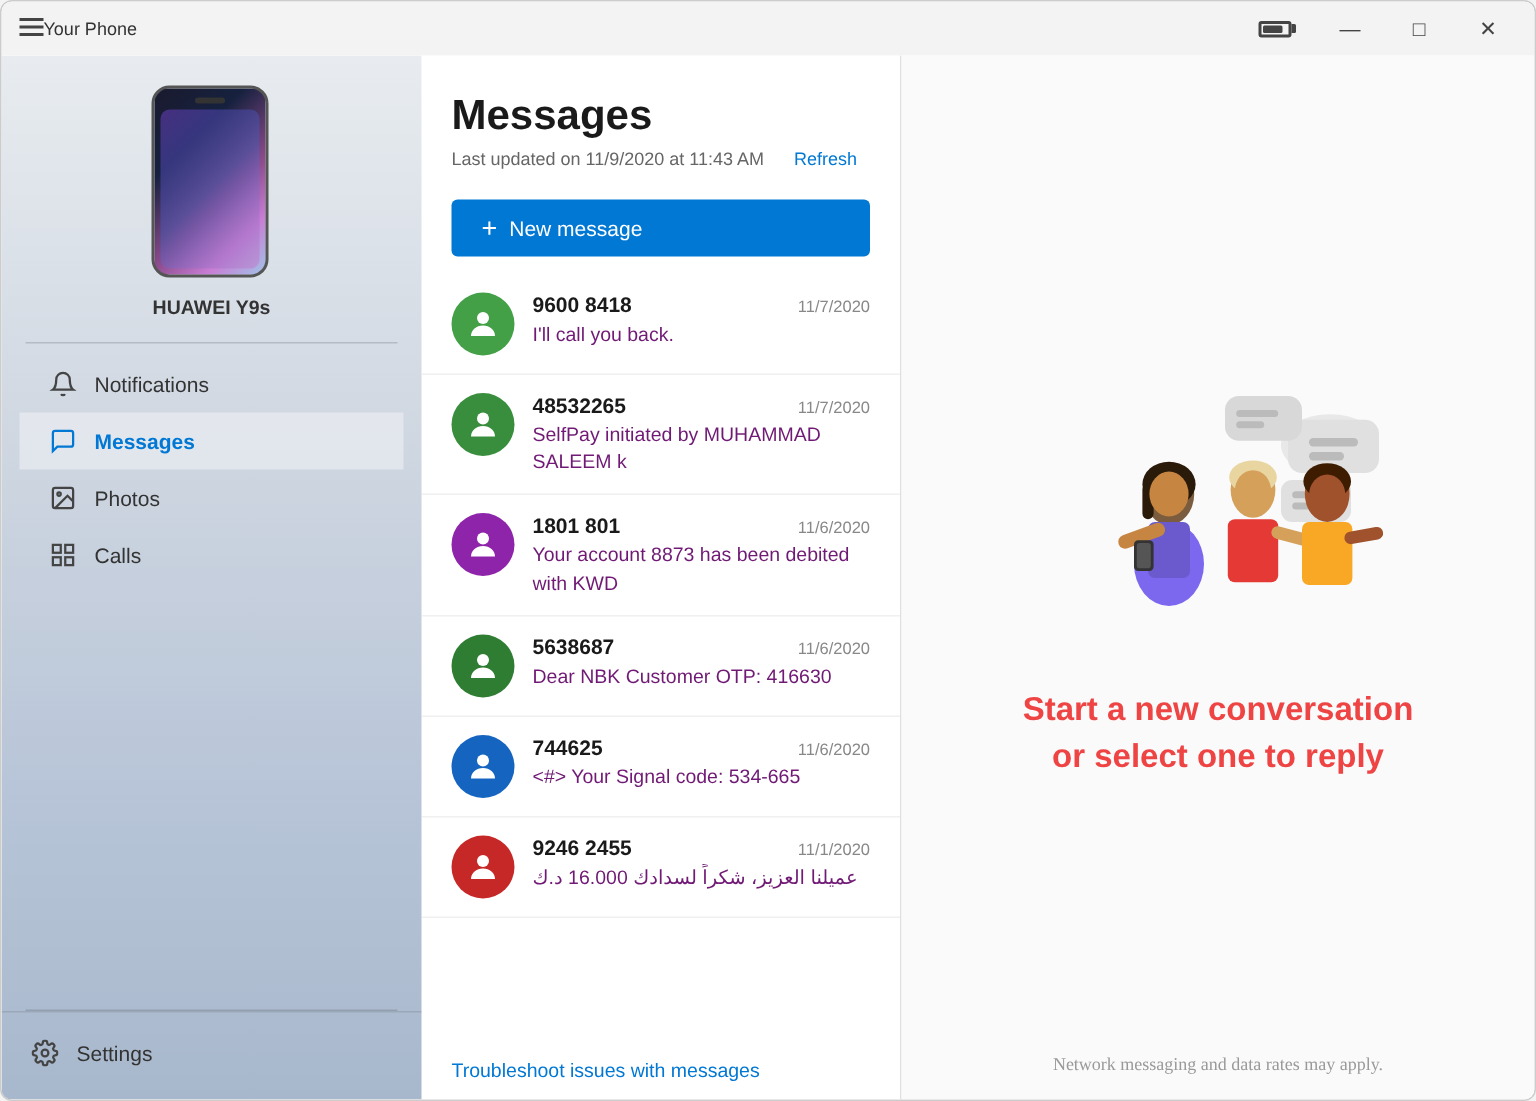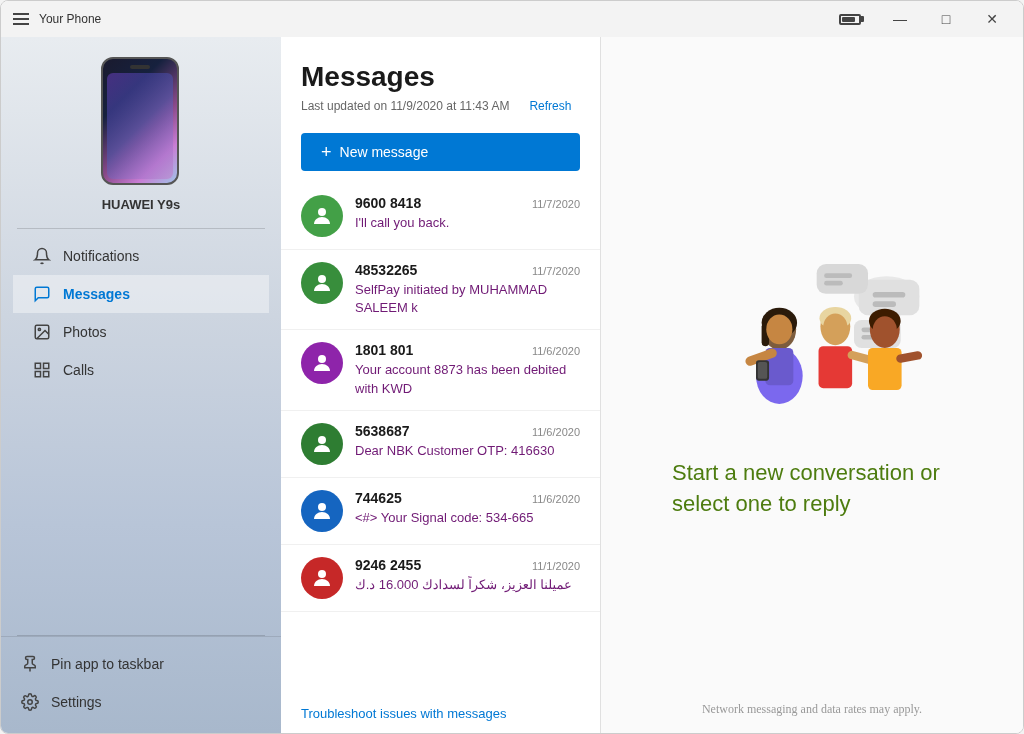--- a/index.html
+++ b/index.html
@@ -21,22 +21,21 @@
       display: flex;
       align-items: center;
       justify-content: space-between;
       height: 36px;
       background: #f3f3f3;
       padding: 0 8px 0 12px;
       flex-shrink: 0;
     }
     .title-bar-left {
       display: flex;
-      align-items: center;
-      gap: 10px;
+      align-items: flex-start;
     }
     .hamburger-icon {
       display: flex;
       flex-direction: column;
       gap: 3px;
       cursor: pointer;
     }
     .hamburger-icon span {
       display: block;
       width: 16px;
@@ -348,23 +347,23 @@
     }
 
     .illustration {
       width: 280px;
       height: 200px;
       margin-bottom: 24px;
     }
 
     .right-panel-text {
       font-size: 22px;
-      font-weight: 400;
-      color: #4d7c0f;
-      text-align: left;
+      font-weight: 700;
+      color: #ef4444;
+      text-align: center;
       max-width: 280px;
       line-height: 1.4;
       margin-bottom: 16px;
     }
 
     .right-panel-footer {
       font-size: 12px;
       color: #999;
       text-align: center;
       position: absolute;
@@ -457,29 +456,20 @@
           <span>Calls</span>
         </div>
       </div>
 
       <div class="sidebar-divider"></div>
 
       <div class="sidebar-bottom">
         <div class="nav-item">
           <div class="nav-icon">
             <svg width="18" height="18" viewBox="0 0 24 24" fill="none" stroke="#444" stroke-width="2">
-              <line x1="12" y1="17" x2="12" y2="22"></line>
-                <path d="M5 17h14v-1.76a2 2 0 0 0-1.11-1.79l-1.78-.9A2 2 0 0 1 15 10.76V6h1a2 2 0 0 0 0-4H8a2 2 0 0 0 0 4h1v4.76a2 2 0 0 1-1.11 1.79l-1.78.9A2 2 0 0 0 5 15.24Z"></path>
-            </svg>
-          </div>
-          <span>Pin app to taskbar</span>
-        </div>
-        <div class="nav-item">
-          <div class="nav-icon">
-            <svg width="18" height="18" viewBox="0 0 24 24" fill="none" stroke="#444" stroke-width="2">
               <circle cx="12" cy="12" r="3"></circle>
               <path d="M19.4 15a1.65 1.65 0 0 0 .33 1.82l.06.06a2 2 0 0 1-2.83 2.83l-.06-.06a1.65 1.65 0 0 0-1.82-.33 1.65 1.65 0 0 0-1 1.51V21a2 2 0 0 1-4 0v-.09A1.65 1.65 0 0 0 9 19.4a1.65 1.65 0 0 0-1.82.33l-.06.06a2 2 0 0 1-2.83-2.83l.06-.06A1.65 1.65 0 0 0 4.68 15a1.65 1.65 0 0 0-1.51-1H3a2 2 0 0 1 0-4h.09A1.65 1.65 0 0 0 4.6 9a1.65 1.65 0 0 0-.33-1.82l-.06-.06a2 2 0 0 1 2.83-2.83l.06.06A1.65 1.65 0 0 0 9 4.68a1.65 1.65 0 0 0 1-1.51V3a2 2 0 0 1 4 0v.09a1.65 1.65 0 0 0 1 1.51 1.65 1.65 0 0 0 1.82-.33l.06-.06a2 2 0 0 1 2.83 2.83l-.06.06A1.65 1.65 0 0 0 19.4 9a1.65 1.65 0 0 0 1.51 1H21a2 2 0 0 1 0 4h-.09a1.65 1.65 0 0 0-1.51 1z"></path>
             </svg>
           </div>
           <span>Settings</span>
         </div>
       </div>
     </div>
 
     <div class="messages-panel">

